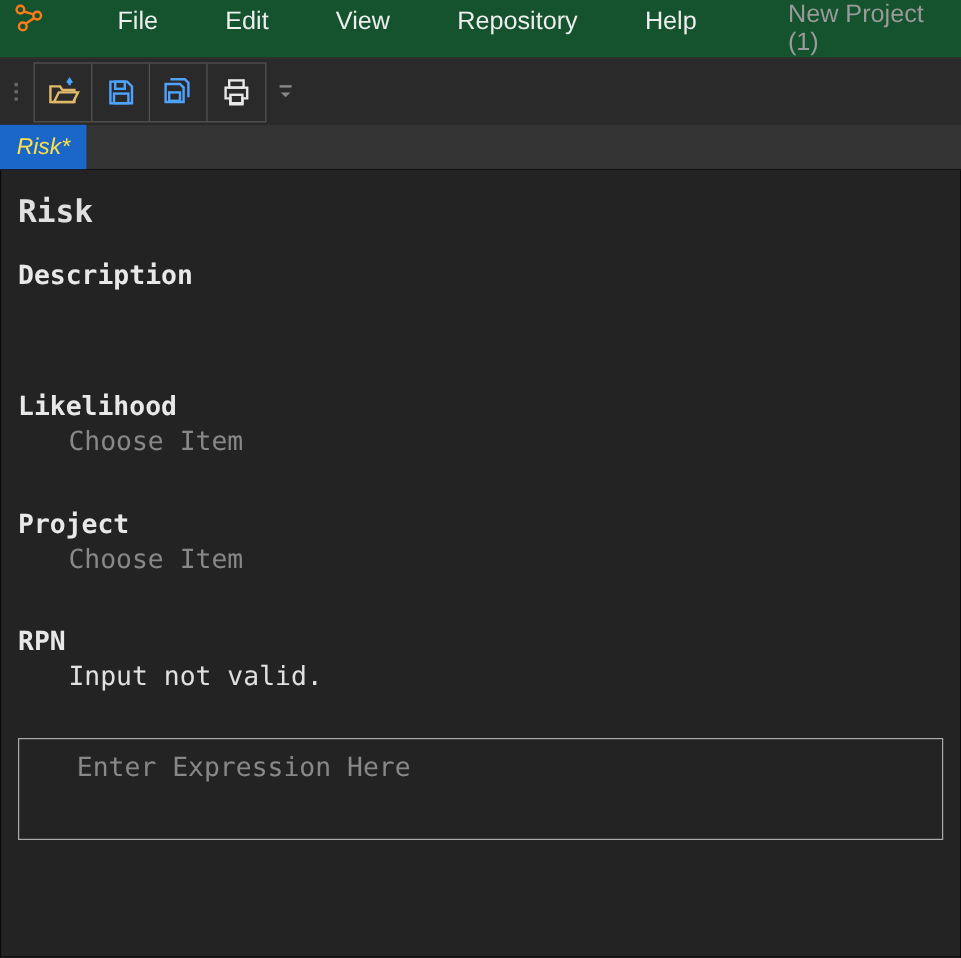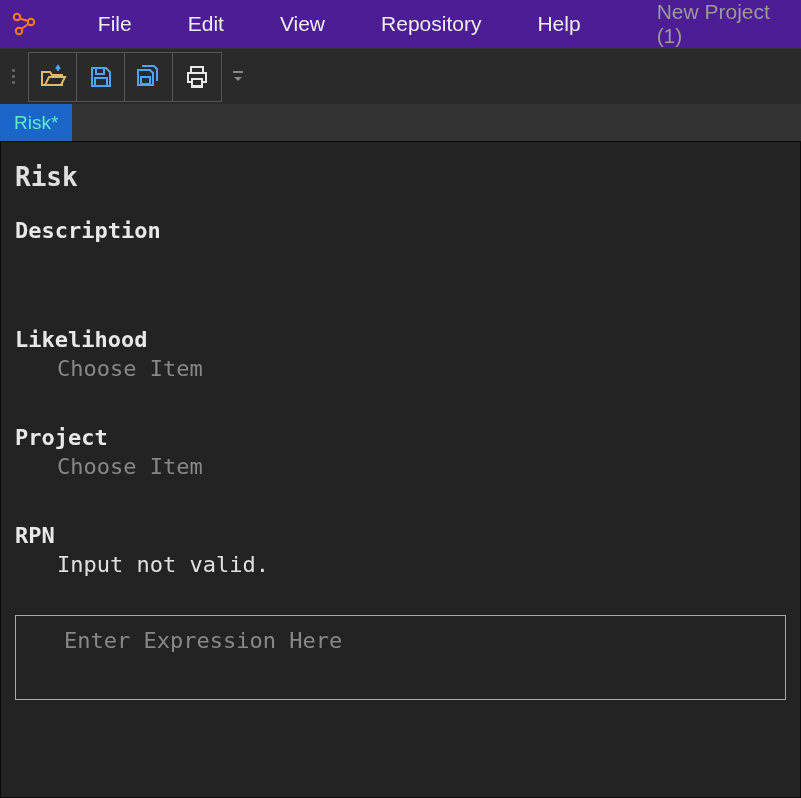--- a/index.html
+++ b/index.html
@@ -4,23 +4,22 @@
 <style>
   * { box-sizing: border-box; margin: 0; padding: 0; }
   html, body { width: 801px; height: 798px; overflow: hidden; }
   body {
     background: #2a2a2a;
     font-family: "Segoe UI", Arial, sans-serif;
     color: #e8e8e8;
   }
   .menubar {
     height: 48px;
-    background: #4c1d95;
-    display: flex;
-    align-items: center;
+    background: #14532d;
+    display: flex;
     padding: 0 10px;
     gap: 24px;
   }
   .logo {
     width: 30px; height: 30px;
     display: flex; align-items: center; justify-content: center;
     margin-right: 20px;
   }
   .menubar .menu-item {
     font-size: 21px;
@@ -67,25 +66,26 @@
   }
   .tabbar {
     height: 38px;
     background: #333;
     display: flex;
     align-items: stretch;
     border-bottom: 1px solid #0a0a0a;
   }
   .tab {
     background: #1b66c9;
-    color: #5eead4;
+    color: #fde047;
     font-size: 19px;
     padding: 6px 14px;
     display: flex; align-items: center;
     cursor: pointer;
+    font-style: italic;
   }
   .content {
     padding: 20px 14px 14px 14px;
     background: #232323;
     height: calc(798px - 48px - 56px - 38px);
     font-family: "Consolas", "Menlo", monospace;
     border: 1px solid #0a0a0a;
     border-top: none;
   }
   .page-title {

